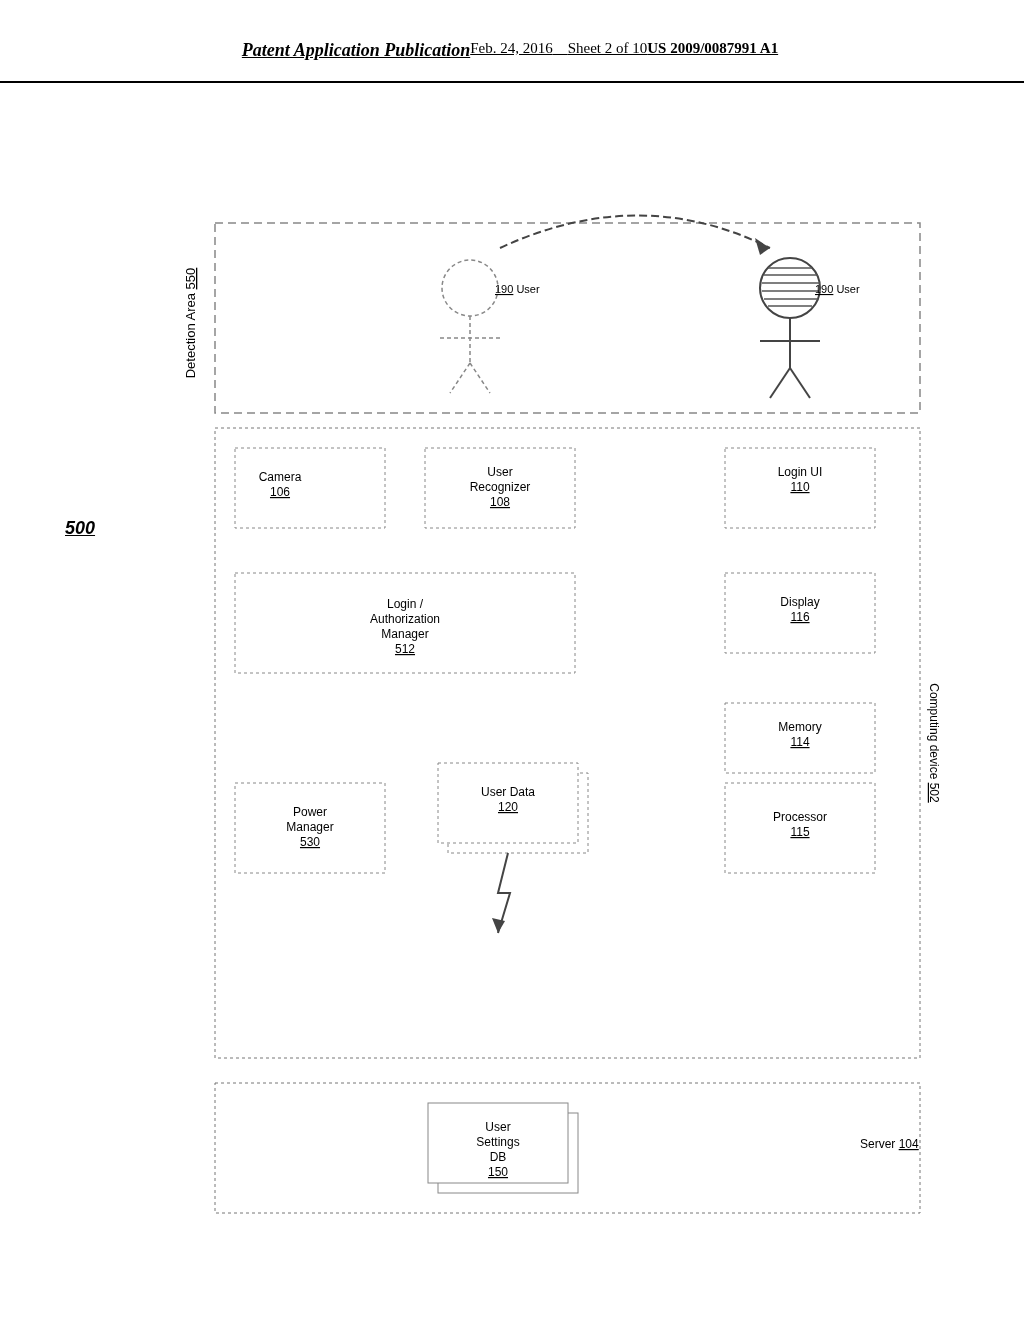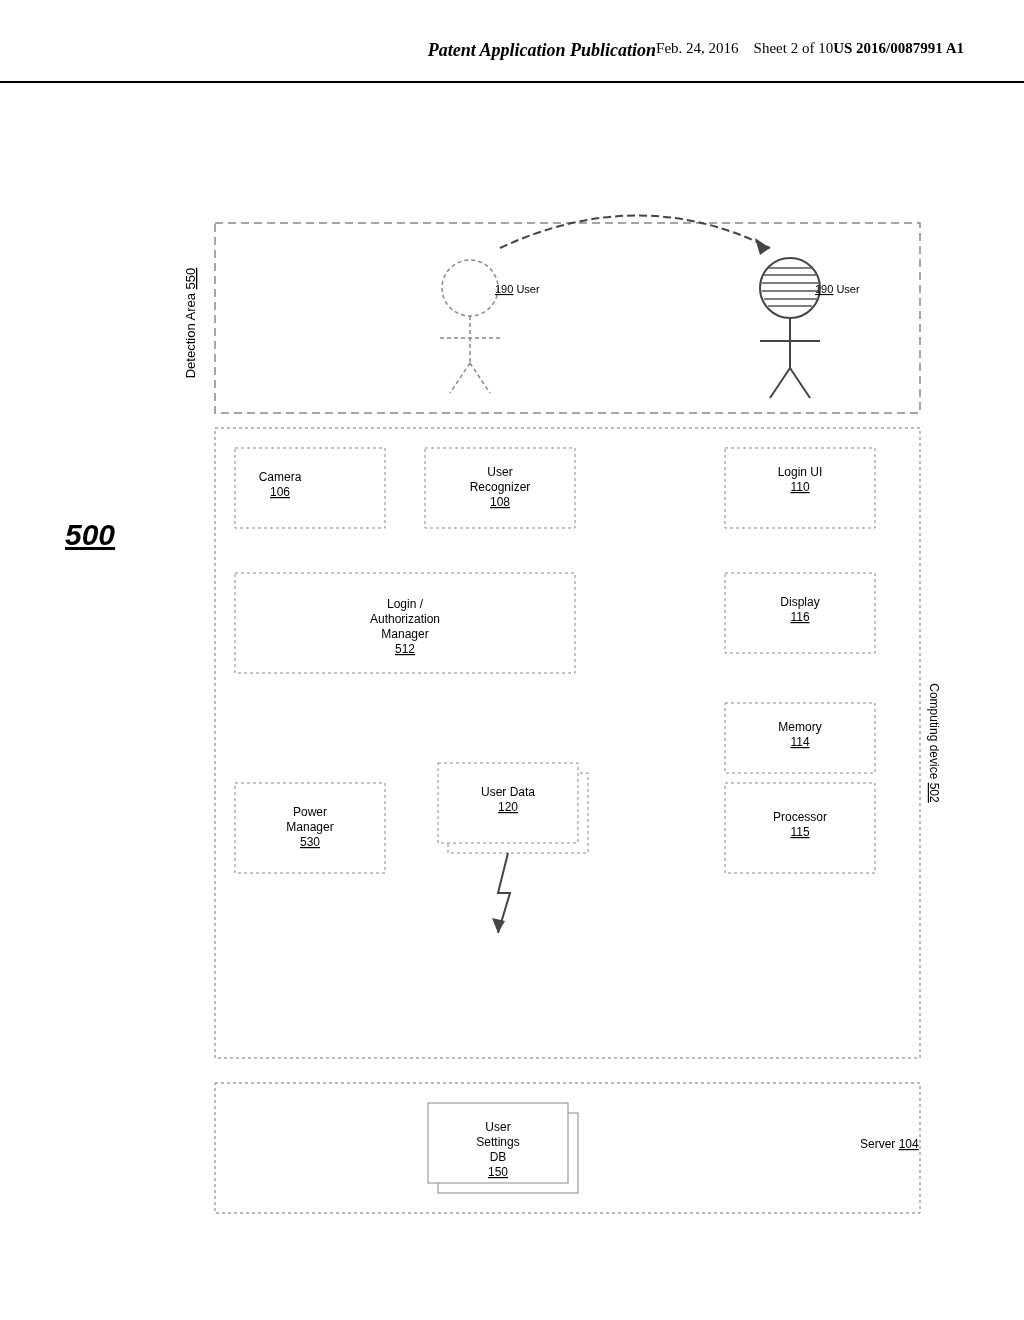--- a/index.html
+++ b/index.html
@@ -8,24 +8,25 @@
       height: 1320px;
       background: #fff;
       font-family: 'Times New Roman', Times, serif;
       position: relative;
       overflow: hidden;
     }
 
     
     .header {
       display: flex;
-      justify-content: flex-end;
+      justify-content: center;
       align-items: flex-start;
       padding: 40px 60px 20px 56px;
       border-bottom: 2px solid #000;
+      text-decoration: underline;
     }
     .header-left {
       font-size: 18px;
       font-weight: bold;
       font-style: italic;
     }
     .header-middle {
       font-size: 15px;
       text-align: center;
     }
@@ -55,26 +56,26 @@
   </style>
 </head>
 <body>
 
 <div class="header">
   <div class="header-left">Patent Application Publication</div>
   <div class="header-middle">
     <span>Feb. 24, 2016</span>&nbsp;&nbsp;&nbsp;
     <span>Sheet 2 of 10</span>
   </div>
-  <div class="header-right">US 2016/0087991 A1</div>
+  <div class="header-right">US 2009/0087991 A1</div>
 </div>
 
 <div class="main">
 
-  <div style="position:absolute; left:65px; top:435px; font-size:30px; font-weight:900; font-style:italic; font-family:Arial,sans-serif; text-decoration:underline;text-align:center;">
+  <div style="position:absolute; left:65px; top:435px; font-size:18px; font-weight:900; font-style:italic; font-family:Arial,sans-serif; text-decoration:underline;text-align:center;">
     <span>500</span>
   </div>
 
   <svg style="position:absolute; left:180px; top:130px; width:760px; height:1060px; overflow:visible;">
 
     <rect x="35" y="10" width="705" height="190" fill="none" stroke="#888" stroke-width="1.5" stroke-dasharray="8,5"></rect>
 
     <text x="15" y="110" font-size="13" font-family="Arial,sans-serif" transform="rotate(-90,15,110)" text-anchor="middle">Detection Area <tspan text-decoration="underline">550</tspan></text>
 
     <rect x="35" y="215" width="705" height="630" fill="none" stroke="#777" stroke-width="1" stroke-dasharray="3,3"></rect>

